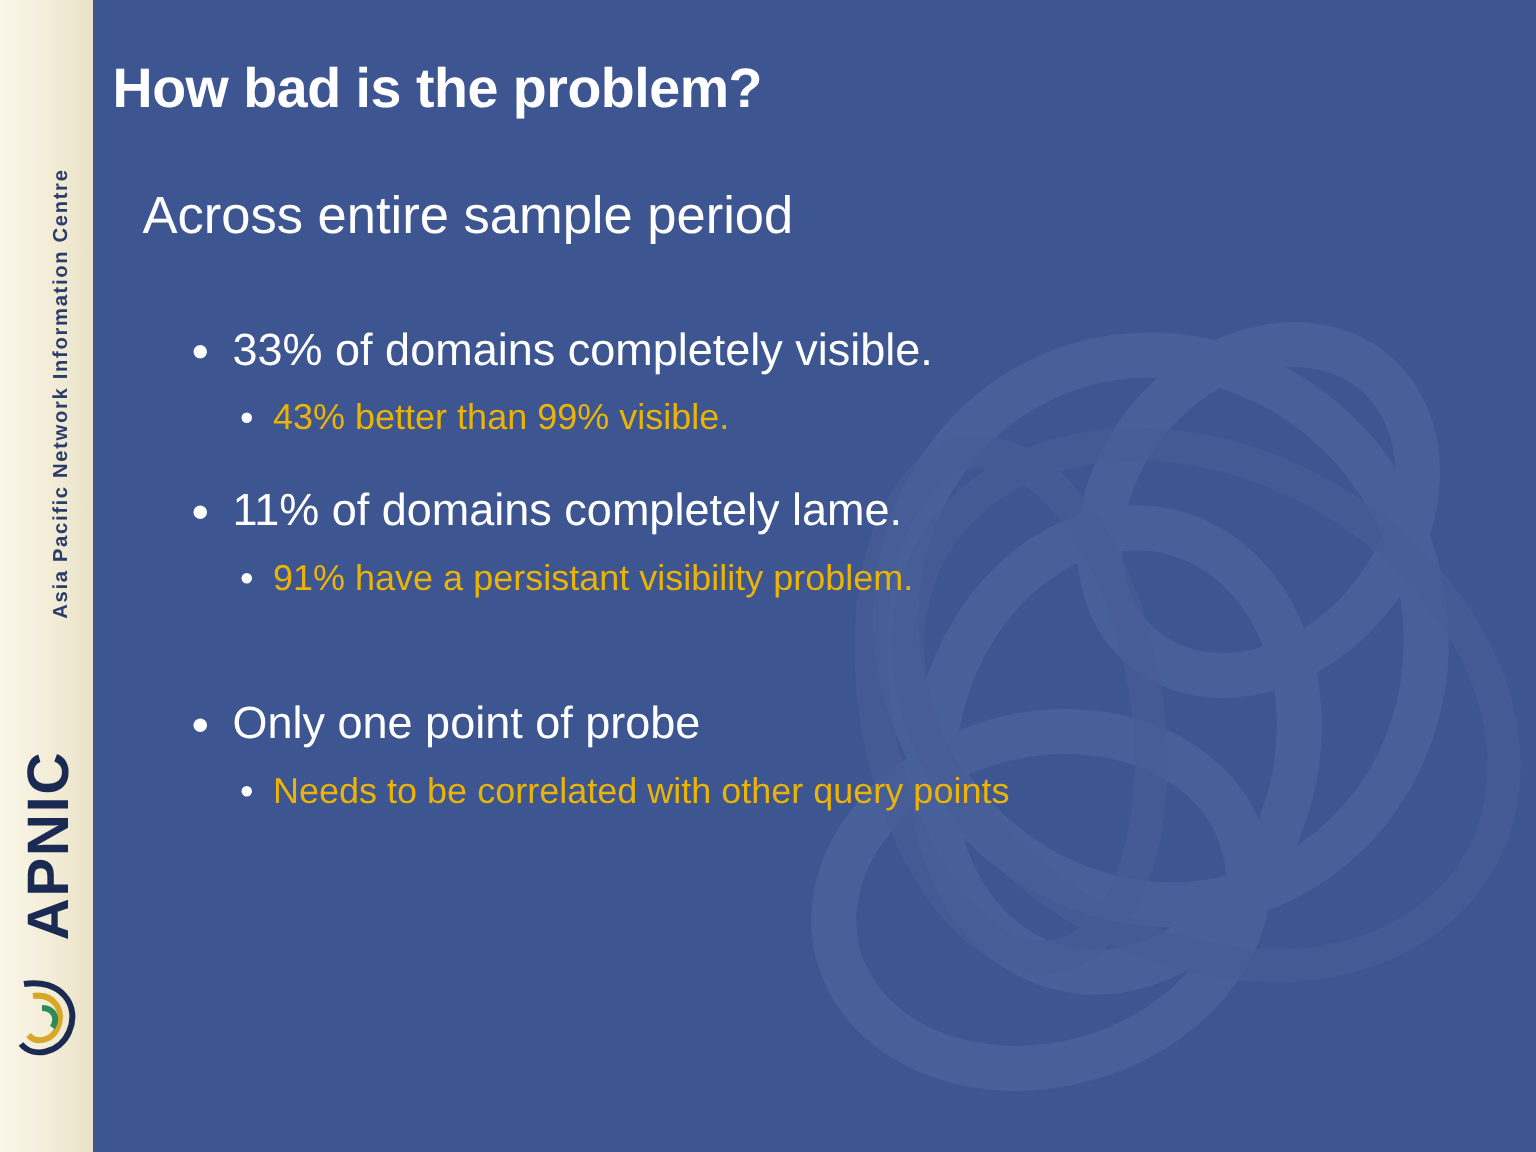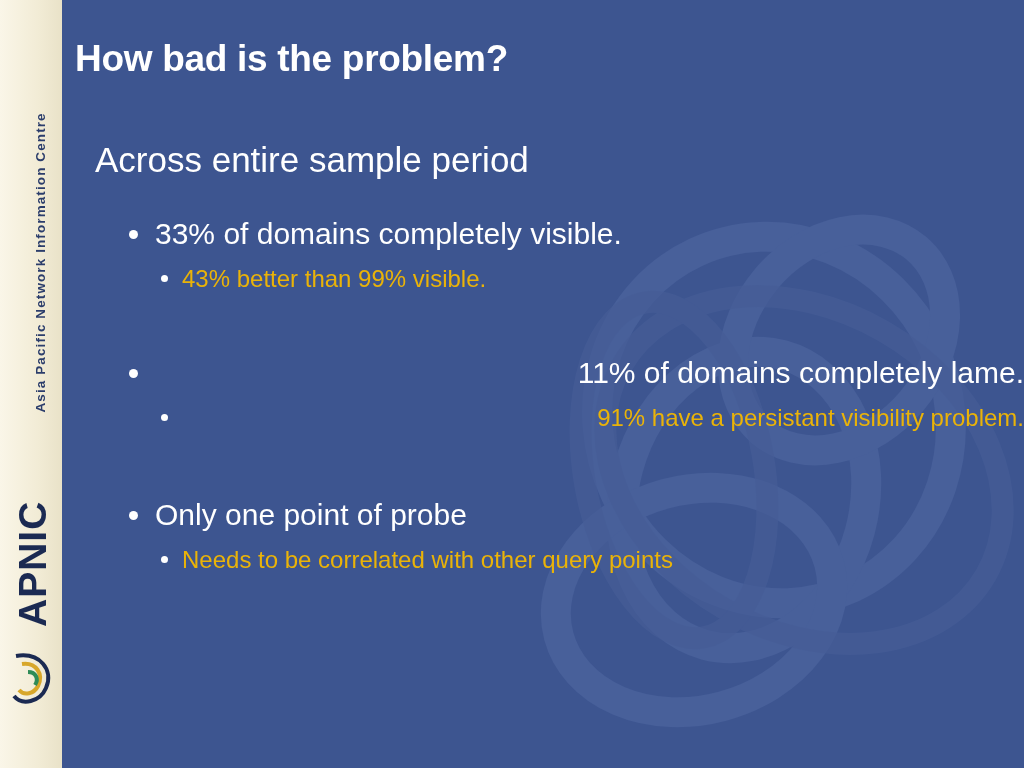--- a/index.html
+++ b/index.html
@@ -96,21 +96,21 @@
     top: 38px;
     font-size: 37px;
     font-weight: bold;
     color: #ffffff;
     letter-spacing: -0.3px;
     text-align: center;
   }
   .subtitle {
     position: absolute;
     left: 33px;
-    top: 140px;
+    top: 124px;
     font-size: 35px;
     color: #ffffff;
     font-weight: normal;
   }
   .bullets {
     position: absolute;
     left: 0;
     top: 215px;
     right: 0;
   }
@@ -144,22 +144,22 @@
   }
   .lvl2 .dot {
     position: absolute;
     left: 99px;
     top: 12px;
     width: 7px;
     height: 7px;
     border-radius: 50%;
     background: #ffffff;
   }
-  .g1 { margin-bottom: 60px; }
-  .g2 { margin-bottom: 63px; text-align: right; }
+  .g1 { margin-bottom: 28px; }
+  .g2 { margin-bottom: 63px; }
 </style>
 </head>
 <body>
 
 <div class="slide">
 
   <svg class="bg-art" viewBox="0 0 620 600" xmlns="http://www.w3.org/2000/svg">
     <g fill="none" stroke="#4a629c" stroke-width="30" opacity="0.85">
       <ellipse cx="330" cy="250" rx="175" ry="185" transform="rotate(-25 330 250)"></ellipse>
       <ellipse cx="300" cy="330" rx="120" ry="150" transform="rotate(15 300 330)"></ellipse>

